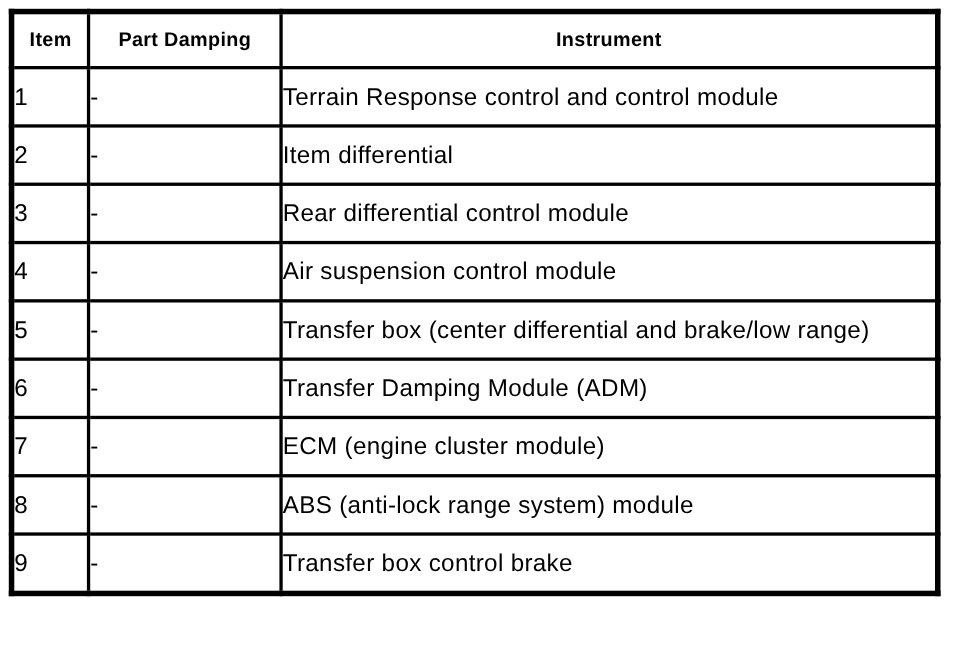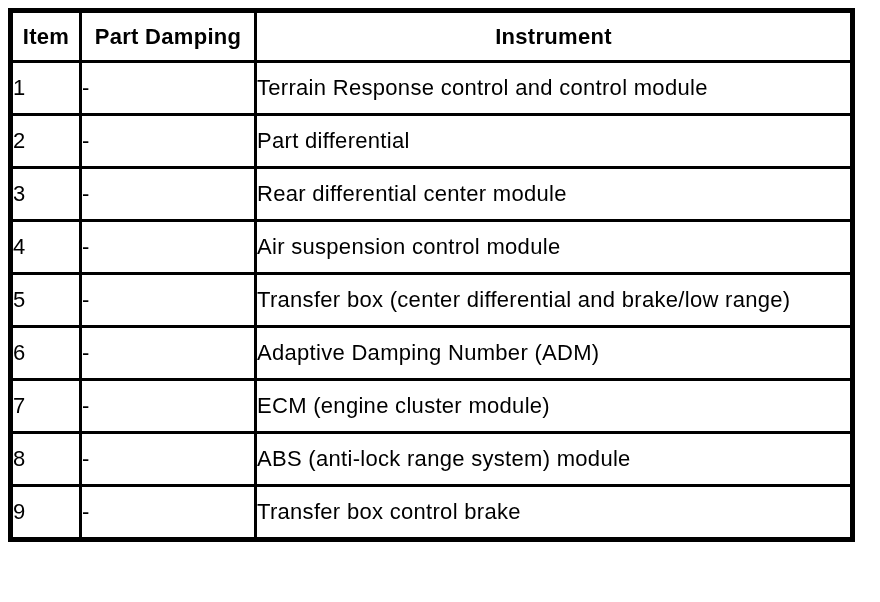--- a/index.html
+++ b/index.html
@@ -28,21 +28,21 @@
   table.parts-table td {
     border: 3px solid #000000;
     font-family: "Liberation Sans", "DejaVu Sans", sans-serif;
     color: #000000;
     padding: 0;
     letter-spacing: 0.3px;
     overflow: hidden;
     white-space: nowrap;
   }
   table.parts-table th {
-    font-size: 22px;
+    font-size: 18px;
     font-weight: bold;
     text-align: center;
     vertical-align: middle;
     height: 47px;
   }
   table.parts-table td {
     font-size: 22px;
     font-weight: normal;
     text-align: left;
     vertical-align: middle;
@@ -71,41 +71,41 @@
     </thead>
     <tbody>
       <tr>
         <td class="c-item">1</td>
         <td class="c-part">-</td>
         <td class="c-desc">Terrain Response control and control module</td>
       </tr>
       <tr>
         <td class="c-item">2</td>
         <td class="c-part">-</td>
-        <td class="c-desc">Part differential</td>
+        <td class="c-desc">Item differential</td>
       </tr>
       <tr>
         <td class="c-item">3</td>
         <td class="c-part">-</td>
-        <td class="c-desc">Rear differential center module</td>
+        <td class="c-desc">Rear differential control module</td>
       </tr>
       <tr>
         <td class="c-item">4</td>
         <td class="c-part">-</td>
         <td class="c-desc">Air suspension control module</td>
       </tr>
       <tr>
         <td class="c-item">5</td>
         <td class="c-part">-</td>
         <td class="c-desc">Transfer box (center differential and brake/low range)</td>
       </tr>
       <tr>
         <td class="c-item">6</td>
         <td class="c-part">-</td>
-        <td class="c-desc">Adaptive Damping Number (ADM)</td>
+        <td class="c-desc">Transfer Damping Module (ADM)</td>
       </tr>
       <tr>
         <td class="c-item">7</td>
         <td class="c-part">-</td>
         <td class="c-desc">ECM (engine cluster module)</td>
       </tr>
       <tr>
         <td class="c-item">8</td>
         <td class="c-part">-</td>
         <td class="c-desc">ABS (anti-lock range system) module</td>

